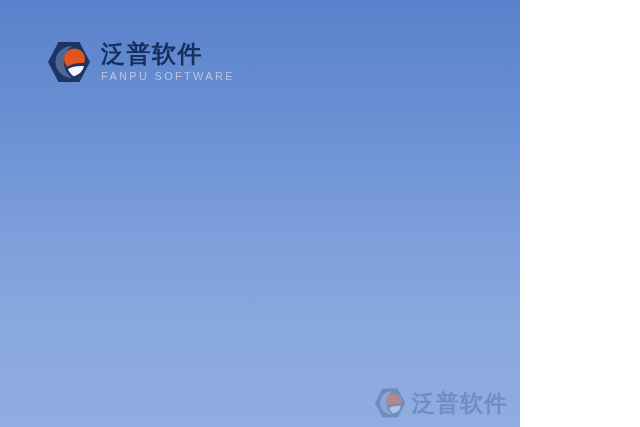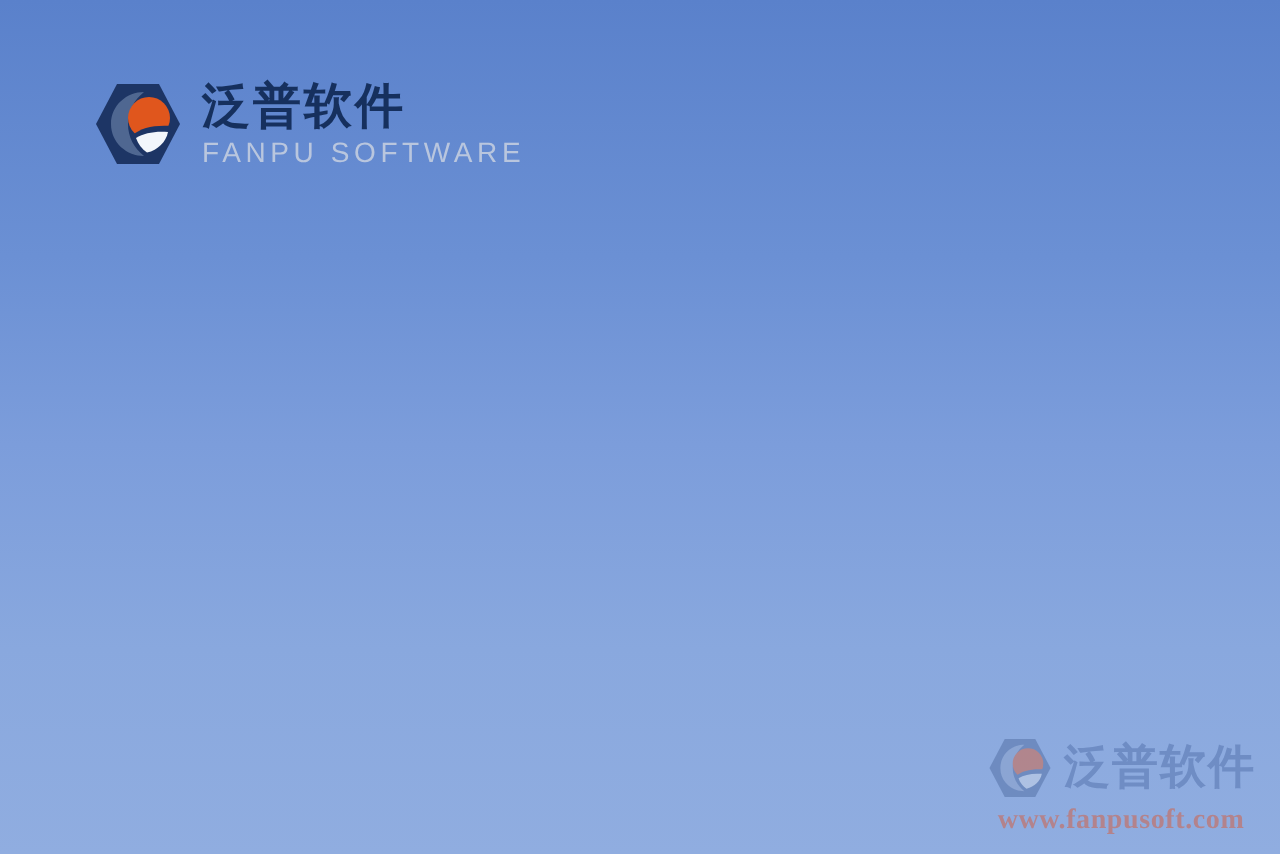--- a/index.html
+++ b/index.html
@@ -3,21 +3,21 @@
 <meta charset="utf-8">
 <style>
   html, body {
     margin: 0;
     padding: 0;
     background: #ffffff;
   }
 
   #banner {
     position: relative;
-    width: 640px;
+    width: 520px;
     height: 427px;
     overflow: hidden;
     background: linear-gradient(to bottom, #5a81cb 0%, #6b90d4 30%, #7c9ddb 52%, #89a8de 76%, #90ade0 100%);
     font-family: "Liberation Sans", "DejaVu Sans", sans-serif;
     -webkit-font-smoothing: antialiased;
   }
 
   
   #brand-logo {
     position: absolute;
@@ -48,21 +48,21 @@
     font-weight: 700;
     color: #16305e;
     letter-spacing: 1.5px;
     line-height: 1.05;
     white-space: nowrap;
   }
 
   #brand-logo .en {
     margin-top: 3px;
     font-family: "Liberation Sans", "DejaVu Sans", sans-serif;
-    font-size: 14px;
+    font-size: 11px;
     font-weight: 400;
     color: #b9c6de;
     letter-spacing: 2.3px;
     white-space: nowrap;
   }
 
   
   #headline {
     position: absolute;
     left: 0;
@@ -156,16 +156,15 @@
         <svg viewBox="0 0 46 44" width="34" height="32" xmlns="http://www.w3.org/2000/svg">
           <path d="M12.5 2 L33.5 2 L44 22 L33.5 42 L12.5 42 L2 22 Z" fill="#5c79ae"></path>
           <path d="M9.5 22 C9.5 12.5 17.5 6 26 6 C21 10 18 15.5 18 22 C18 28.5 21 34 26 38 C17.5 38 9.5 31.5 9.5 22 Z" fill="#8ba2cd"></path>
           <circle cx="28.5" cy="19" r="10.5" fill="#c8705c"></circle>
           <path d="M20.5 27.5 C24.5 24 30.5 22.5 39.5 23 C38.5 30 33.5 35.5 26.5 37 C23 34.5 21 31 20.5 27.5 Z" fill="#5c79ae"></path>
           <path d="M22 29 C26 26.5 31.5 25.5 38 26 C37 31 33 35 27.5 36.3 C25 34.5 23 32 22 29 Z" fill="#c2d0e6"></path>
         </svg>
       </span>
       <span class="cn">泛普软件</span>
     </div>
-    <span class="url">www.fanpusoft.com</span>
   </div>
 
 </div>
 
 </body></html>

